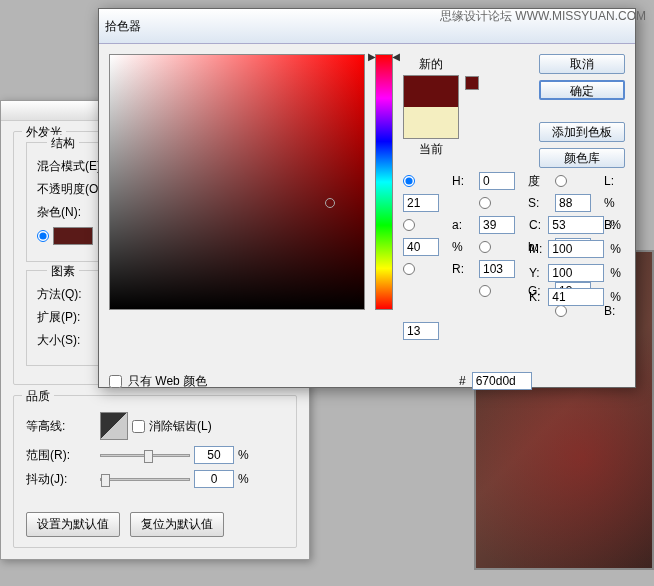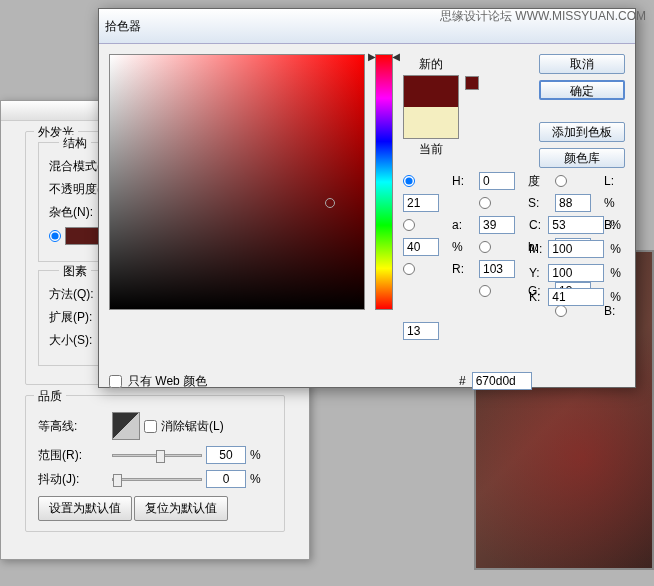--- a/index.html
+++ b/index.html
@@ -2,37 +2,37 @@
 <html><head>
 <meta charset="utf-8">
 <style>
 * { box-sizing: border-box; margin: 0; padding: 0; font-family: "Microsoft YaHei", SimSun, sans-serif; font-size: 12px; }
 body { background: #b5b5b5; width: 654px; height: 586px; position: relative; overflow: hidden; }
 
 .watermark { position: absolute; top: 8px; right: 8px; color: #666; font-size: 12px; z-index: 50; }
 
 .layerstyle-dialog { position: absolute; left: 0; top: 100px; width: 310px; height: 460px; background: #f0f0f0; border: 1px solid #999; box-shadow: 2px 2px 8px rgba(0,0,0,.3); }
 .layerstyle-titlebar { height: 20px; background: linear-gradient(#fefefe,#e0e0e0); border-bottom: 1px solid #ccc; }
-.layerstyle-body { padding: 10px 24px; }
+.layerstyle-body { padding: 10px 12px; }
 
 .fs { border: 1px solid #ccc; border-radius: 2px; padding: 10px 8px 10px 12px; margin-bottom: 10px; position: relative; }
 .fs-title { position: absolute; top: -8px; left: 8px; background: #f0f0f0; padding: 0 4px; }
 .fs-sub { border: 1px solid #ccc; padding: 8px 8px 10px 10px; margin-bottom: 8px; position: relative; }
 .fs-sub-title { position: absolute; top: -8px; left: 20px; background: #f0f0f0; padding: 0 4px; }
 .row { display: flex; align-items: center; margin: 6px 0; gap: 4px; }
 .row label { min-width: 70px; }
 .slider { flex: 0 0 90px; height: 3px; background: #ccc; border: 1px solid #999; position: relative; }
 .slider .thumb { position: absolute; top: -5px; width: 9px; height: 13px; background: #eee; border: 1px solid #888; }
 .num { width: 40px; height: 18px; border: 1px solid #7a9ac0; background: #fff; text-align: center; padding: 1px 2px; }
 .sel { width: 80px; height: 18px; border: 1px solid #999; background: #fff; }
 .swatch { width: 40px; height: 18px; border: 1px solid #888; background: #5a1a18; }
 .radio { width: 12px; height: 12px; }
 .chk { width: 13px; height: 13px; }
 .contour { width: 28px; height: 28px; border: 1px solid #888; background: linear-gradient(135deg,#333 0%,#333 49%,#ccc 50%,#ccc 100%); }
-.btn-row { display: flex; gap: 2px; margin-top: 8px; }
+.btn-row { display: flex; gap: 10px; margin-top: 24px; }
 .btn2 { padding: 3px 10px; border: 1px solid #888; background: linear-gradient(#fefefe,#ddd); border-radius: 2px; }
 
 .colorpicker { position: absolute; left: 98px; top: 8px; width: 538px; height: 380px; background: #f0f0f0; border: 1px solid #666; box-shadow: 3px 3px 14px rgba(0,0,0,.4); z-index: 10; }
 .cp-titlebar { height: 22px; background: linear-gradient(#fff,#dce6f2); border-bottom: 1px solid #aac; display: flex; align-items: center; padding: 17px 6px; }
 .cp-title { font-size: 12px; }
 .cp-body { display: flex; padding: 10px; gap: 10px; position: relative; height: calc(100% - 22px); }
 
 .cp-field { width: 256px; height: 256px; border: 1px solid #888; position: relative; background: linear-gradient(to bottom, rgba(0,0,0,0) 0%, #000 100%), linear-gradient(to right, #fff 0%, #f00 100%); }
 .cp-cursor { position: absolute; width: 10px; height: 10px; border: 1px solid #aaa; border-radius: 50%; left: 220px; top: 148px; transform: translate(-50%,-50%); }
 

